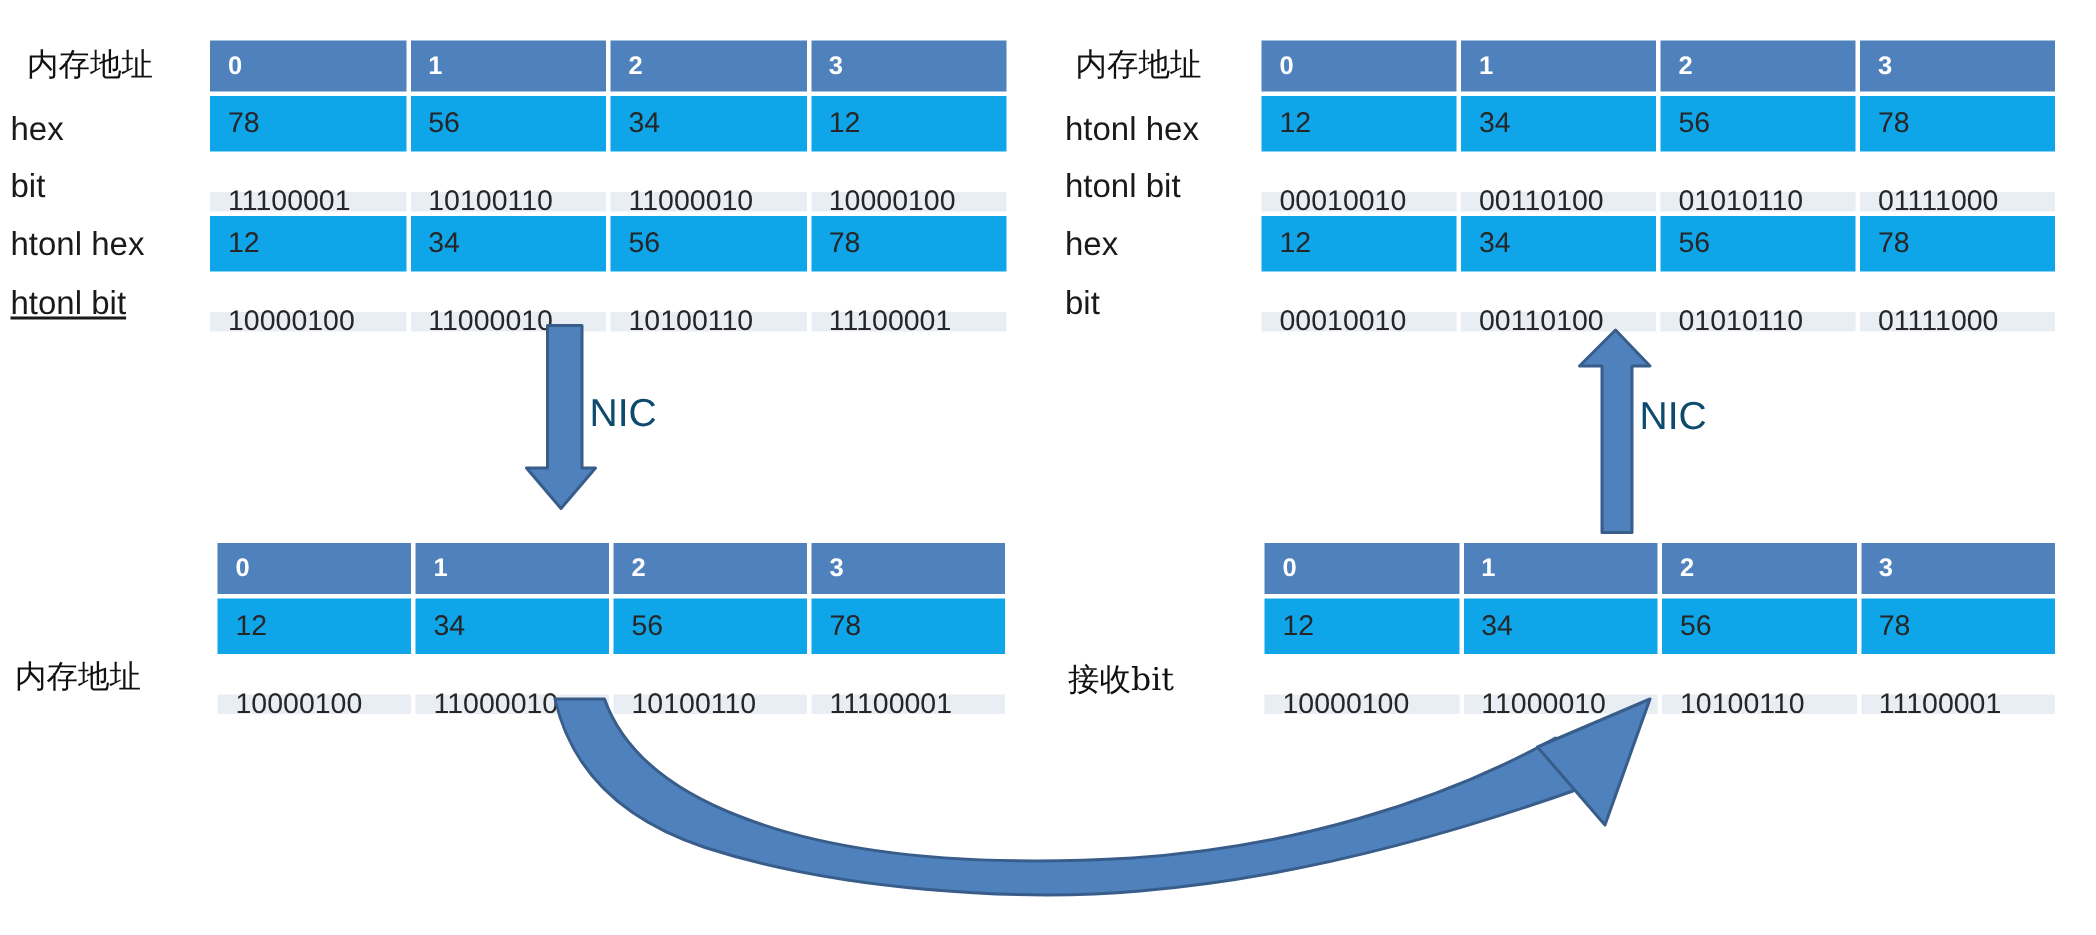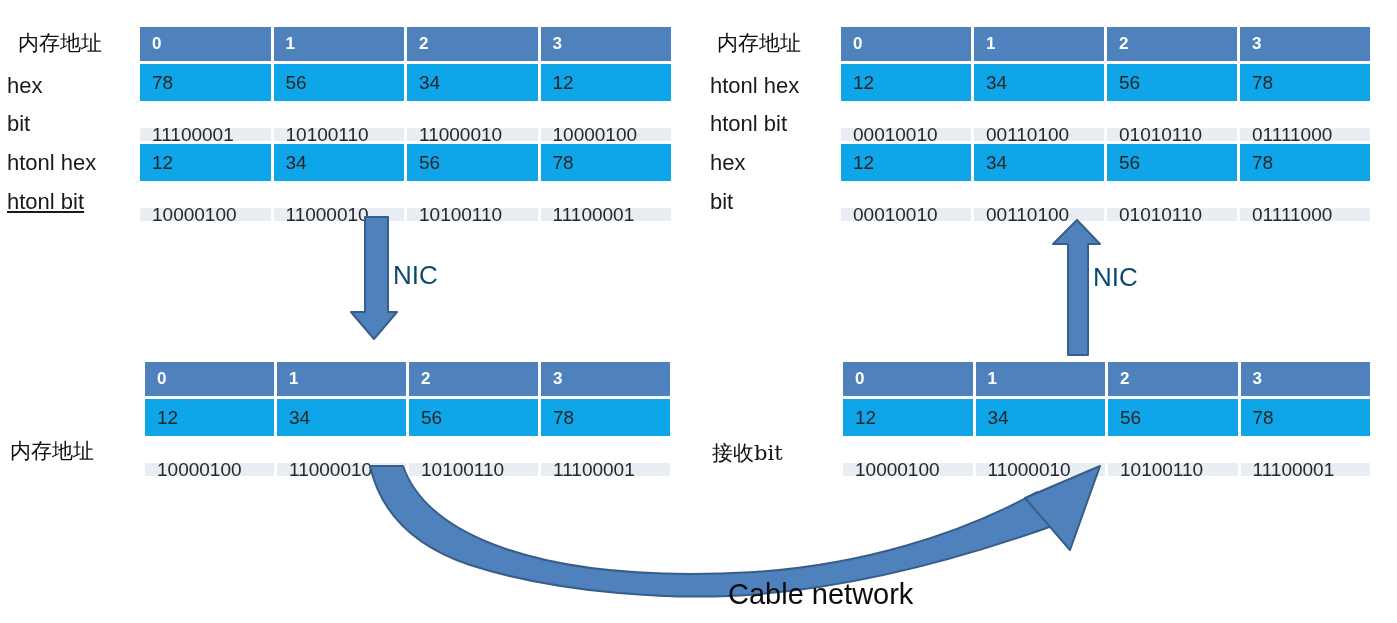--- a/index.html
+++ b/index.html
@@ -128,15 +128,14 @@
     <path d="M 15,16
              C 25,60 55,95 115,115
              C 205,144 325,151 405,144
              C 515,135 625,102 703,74
              L 682,42
              C 605,85 505,115 400,122
              C 295,128 205,120 140,95
              C 90,76 60,50 48,16 Z" fill="#4f81bd" stroke="#385d8a" stroke-width="2" stroke-linejoin="round"></path>
     <polygon points="745,16 670,48 715,100" fill="#4f81bd" stroke="#385d8a" stroke-width="2" stroke-linejoin="round"></polygon>
   </svg>
-  <div class="cablelab" style="left:728px;top:578px;">Cable network</div>
 
 </div>
 
 </body></html>

